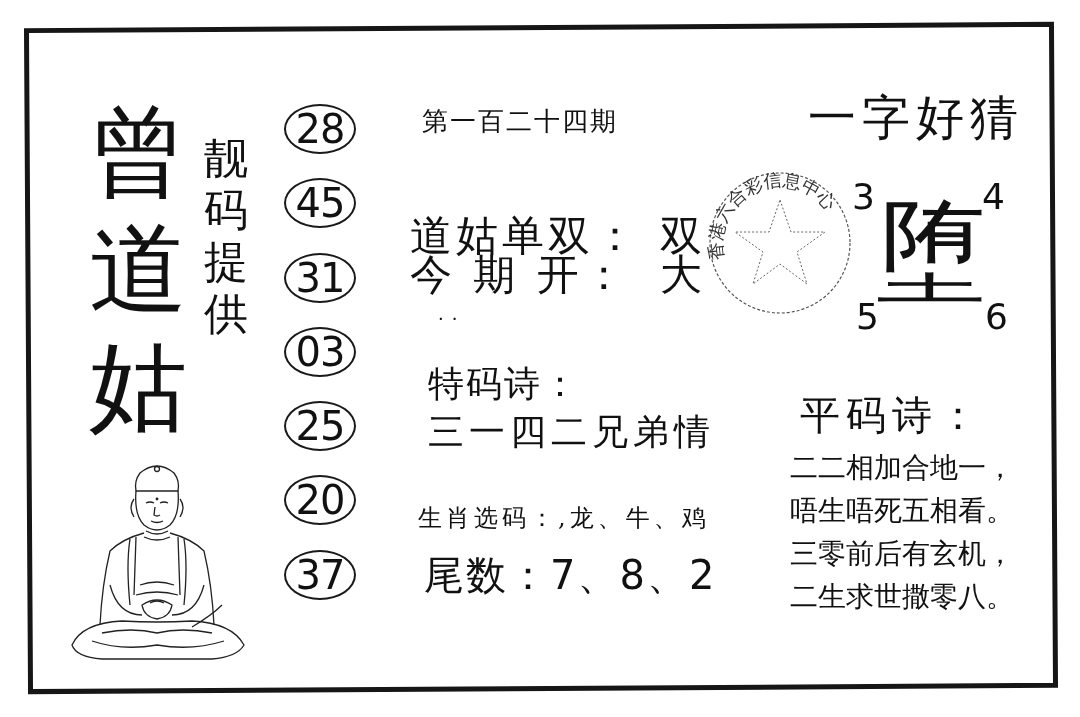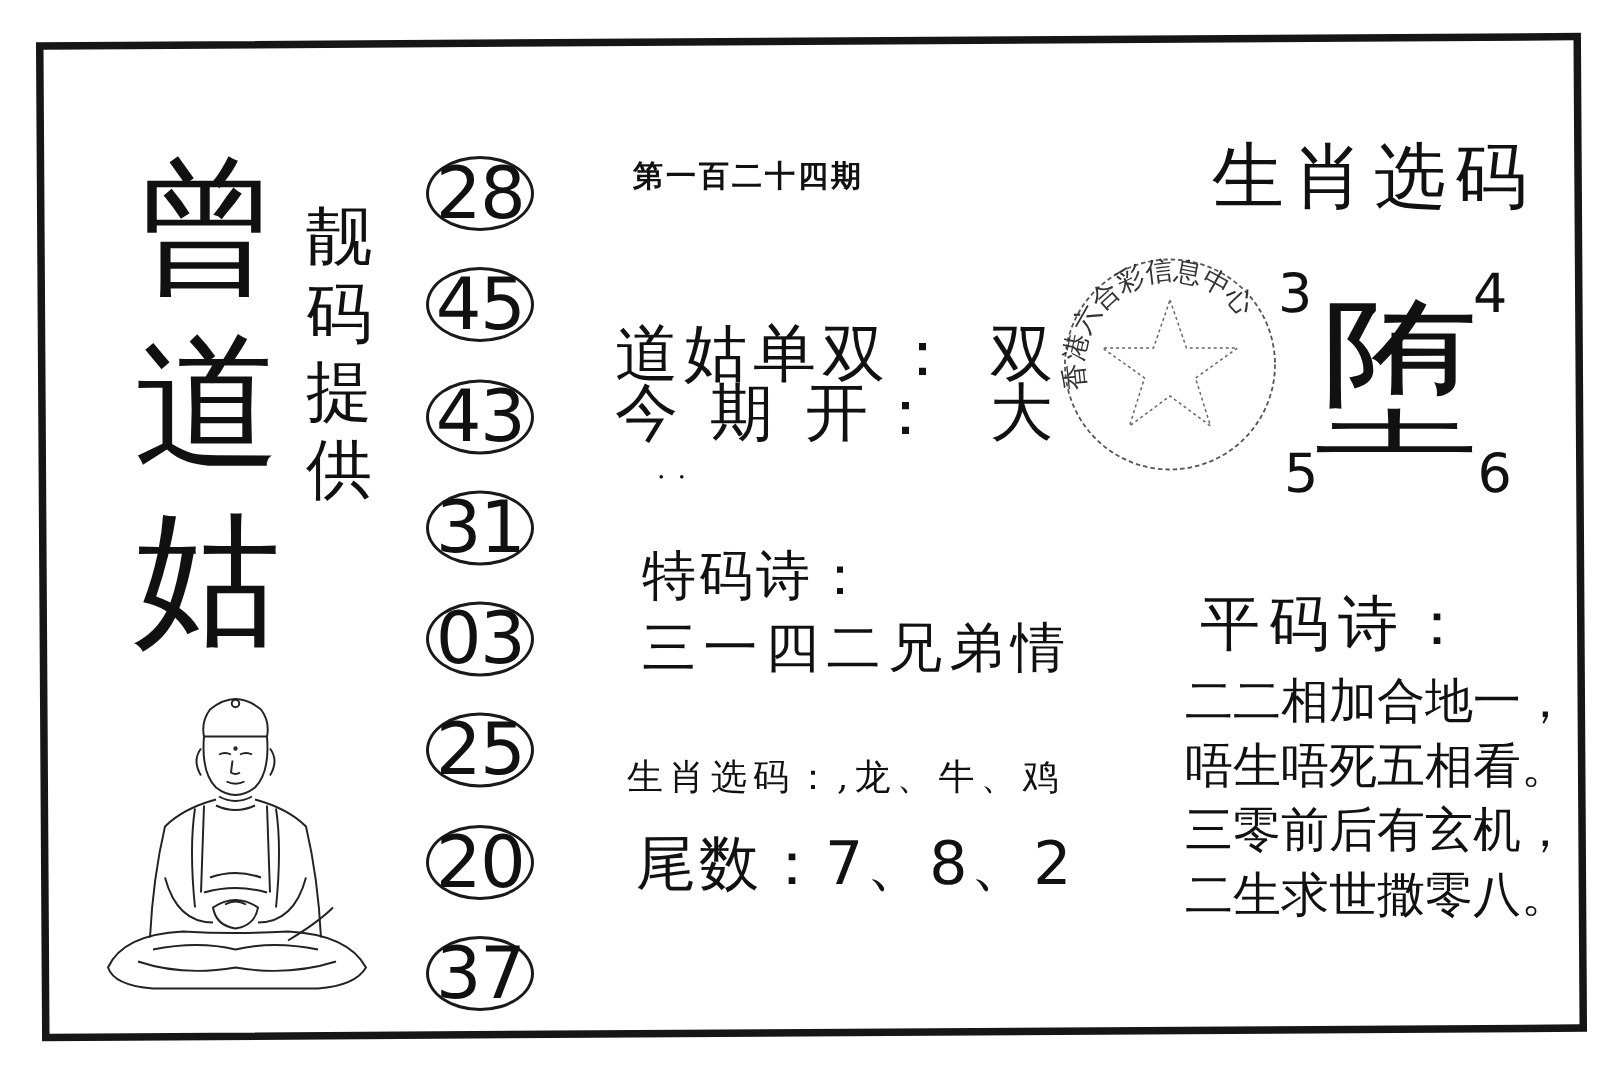--- a/index.html
+++ b/index.html
@@ -9,43 +9,43 @@
              border: 5px solid #161616; box-sizing: border-box; transform: rotate(-0.35deg); transform-origin: 50% 50%; }
     .abs { position: absolute; white-space: nowrap; }
     .big-title { left: 78px; top: 92px; width: 120px; font-size: 98px; line-height: 118px;
                  font-weight: normal; text-align: center; }
     .big-title span { display: block; }
     .sub-title { left: 198px; top: 132px; width: 56px; font-size: 44px; line-height: 52px; text-align: center; }
     .sub-title span { display: block; }
     .balls { left: 284px; top: 104px; width: 80px; }
     .ball { width: 72px; height: 50px; border: 2px solid #1a1a1a; border-radius: 50%;
             display: flex; align-items: center; justify-content: center; box-sizing: border-box;
-            font-family: "DejaVu Sans", "Liberation Sans", sans-serif; font-size: 48px; margin-bottom: 24.3px; letter-spacing: -1px; }
-    .issue { left: 422px; top: 104px; font-size: 20px; font-weight: bold; letter-spacing: 2px; }
+            font-family: "DejaVu Sans", "Liberation Sans", sans-serif; font-size: 40px; margin-bottom: 24.3px; letter-spacing: -1px; }
+    .issue { left: 422px; top: 104px; font-size: 26px; font-weight: normal; letter-spacing: 2px; }
     .one-char-title { left: 808px; top: 86px; font-size: 48px; letter-spacing: 6px; }
     .row-label { font-size: 42px; letter-spacing: 4px; }
     .r1 { left: 410px; top: 208px; }
     .r2 { left: 410px; top: 247px; text-align: right; }
     .r1v { left: 660px; top: 208px; font-size: 42px; }
     .r2v { left: 660px; top: 247px; font-size: 42px; }
     .dots { left: 438px; top: 308px; font-size: 18px; letter-spacing: 8px; }
     .stamp { left: 705px; top: 168px; width: 150px; height: 150px; }
     .guess-char { left: 876px; top: 190px; font-size: 110px; line-height: 120px; }
     .corner-num { font-family: "DejaVu Sans", "Liberation Sans", sans-serif; font-size: 36px; }
     .n3 { left: 852px; top: 176px; }
     .n4 { left: 982px; top: 176px; }
     .n5 { left: 856px; top: 296px; }
     .n6 { left: 985px; top: 296px; }
     .tm-label { left: 428px; top: 360px; font-size: 36px; letter-spacing: 2px; }
     .tm-poem { left: 428px; top: 408px; font-size: 36px; letter-spacing: 5px; font-family: Liberation Mono, monospace; }
     .zodiac { left: 418px; top: 482px; font-size: 24px; letter-spacing: 4px; margin-top: 20px; }
     .tail { left: 424px; top: 548px; font-size: 40px; letter-spacing: 2px; }
     .tail-num { font-family: "DejaVu Sans", "Liberation Sans", sans-serif; margin-top: 40px; }
     .pm-label { left: 800px; top: 388px; font-size: 40px; letter-spacing: 6px; text-align: center; }
-    .pm-poem { left: 790px; top: 446px; font-size: 32px; line-height: 43px; }
+    .pm-poem { left: 790px; top: 446px; font-size: 28px; line-height: 43px; }
     .pm-poem span { display: block; }
     .buddha { left: 62px; top: 455px; width: 190px; height: 215px; }
   </style>
 </head>
 <body>
 
 <div class="frame"></div>
 
 <div class="abs big-title">
   <span>曾</span>
@@ -56,21 +56,20 @@
 <div class="abs sub-title">
   <span>靓</span>
   <span>码</span>
   <span>提</span>
   <span>供</span>
 </div>
 
 <div class="abs balls">
   <div class="ball">28</div>
   <div class="ball">45</div>
-  <div class="ball">43</div>
   <div class="ball">31</div>
   <div class="ball">03</div>
   <div class="ball">25</div>
   <div class="ball">20</div>
   <div class="ball">37</div>
 </div>
 
 <svg class="abs buddha" viewBox="0 0 190 215" fill="none" stroke="#222" stroke-width="1.3">
 
   <path d="M78 18 Q95 4 112 18 Q118 26 116 36 L74 36 Q72 26 78 18 Z"></path>
@@ -105,21 +104,21 @@
   <path d="M142 130 Q134 160 110 160"></path>
 
   <path d="M10 190 Q20 168 60 166 Q95 168 130 166 Q170 168 182 190 Q175 202 150 204 L40 204 Q14 202 10 190 Z"></path>
   <path d="M30 186 Q60 196 95 190 Q130 196 162 186"></path>
   <path d="M40 178 Q70 172 95 178 Q120 172 150 178"></path>
   <path d="M130 172 Q150 160 160 150"></path>
 </svg>
 
 <div class="abs issue">第一百二十四期</div>
 
-<div class="abs one-char-title">生肖选码</div>
+<div class="abs one-char-title">一字好猜</div>
 
 <div class="abs row-label r1">道姑单双：</div>
 <div class="abs r1v">双</div>
 <div class="abs row-label r2">今 期 开：</div>
 <div class="abs r2v">大</div>
 <div class="abs dots">··</div>
 
 <svg class="abs stamp" viewBox="0 0 150 150">
   <defs>
     <path id="stampArc" d="M 22 100 A 58 58 0 1 1 128 100"></path>

